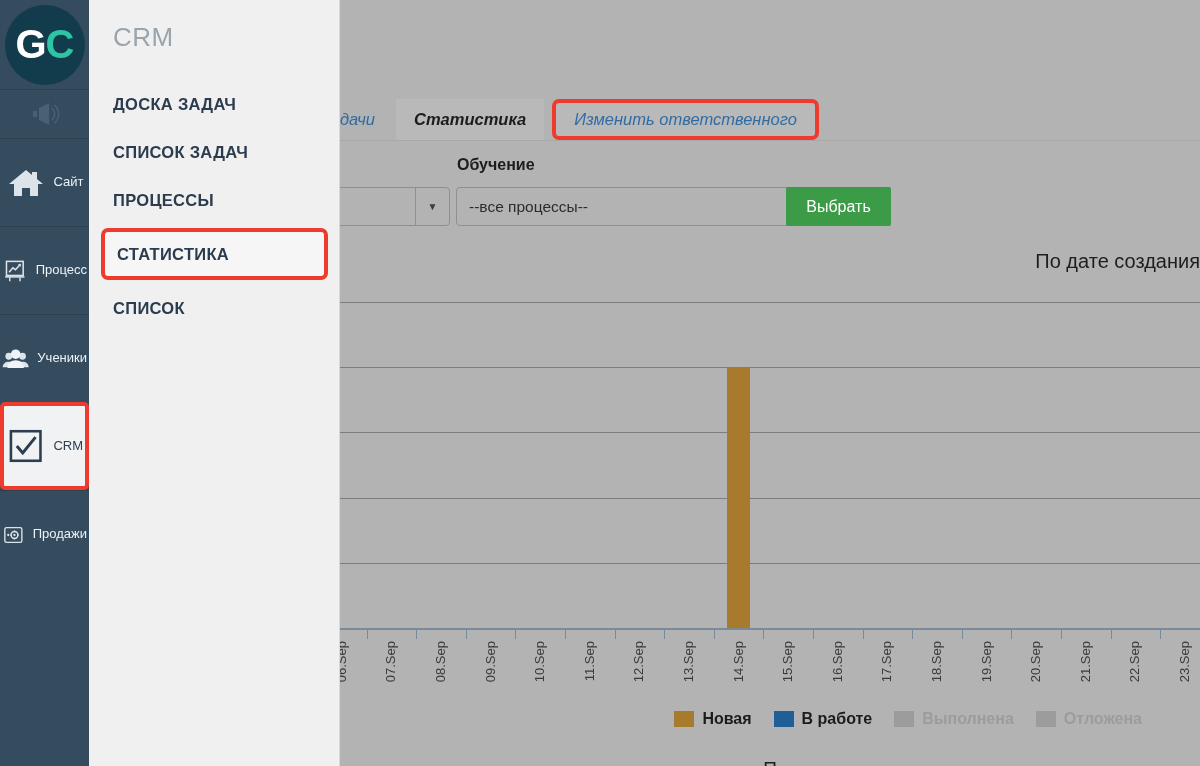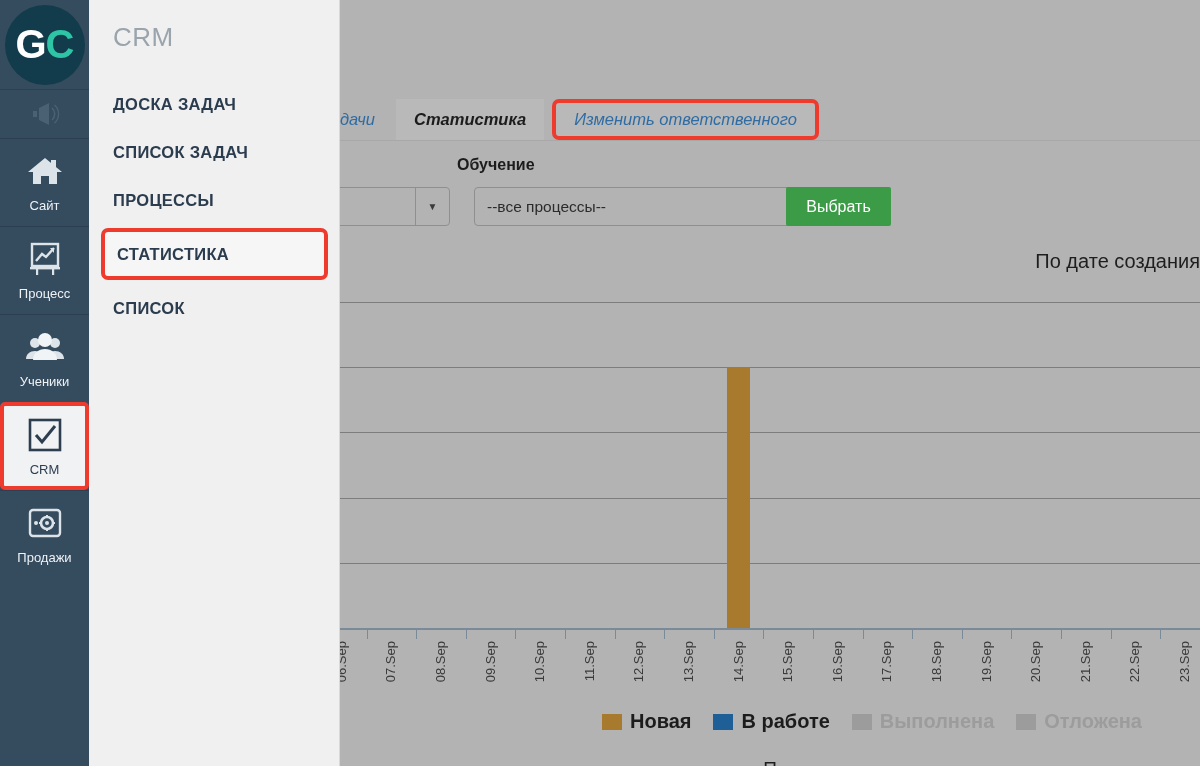--- a/index.html
+++ b/index.html
@@ -30,21 +30,21 @@
     font-size: 40px; font-weight: bold; letter-spacing: -1px;
     font-family: "Liberation Sans", sans-serif;
   }
   .logo-g { color: #ffffff; }
   .logo-c { color: #2ec4a6; }
 
   .rail-item {
     position: relative;
     min-height: 88px;
     border-top: 1px solid #2c4052;
-    display: flex; flex-direction: column;
+    display: flex; flex-direction: row;
     align-items: center; justify-content: center;
     color: #e7ecef; gap: 8px;
     padding: 4px 2px;
   }
   .rail-item.small { min-height: 46px; }
   .rail-label {
     font-size: 13px; color: #eef2f5; line-height: 1.1;
     text-align: center; white-space: nowrap;
   }
   .rail-ico { width: 40px; height: 40px; display: block; }
@@ -184,21 +184,21 @@
     white-space: nowrap;
     text-align: left;
   }
   .legend {
     position: absolute; left: 0; top: 472px; width: 860px;
     display: flex; align-items: center; justify-content: flex-end;
     gap: 22px; padding-right: 58px;
   }
   .legend-item { display: flex; align-items: center; gap: 8px; }
   .legend-swatch { width: 20px; height: 16px; display: block; }
-  .legend-label { font-size: 20px; font-weight: bold; color: #1c1c1c; }
+  .legend-label { font-size: 16px; font-weight: bold; color: #1c1c1c; }
   .legend-item.disabled .legend-label { color: #9c9c9c; }
 
   .bottom-cut {
     position: absolute; left: 0; top: 520px; width: 860px;
     text-align: center; font-size: 19px; color: #1e1e1e;
     height: 12px; overflow: hidden;
   }
 </style>
 </head>
 <body>
@@ -299,21 +299,21 @@
     <div class="tabstrip-underline"></div>
 
     <div class="filters">
       <div class="field-label" style="left:117px; top:8px;">Обучение</div>
 
       <div class="select" style="left:-20px; top:39px; width:130px;">
         <div class="sel-value"></div>
         <div class="sel-arrow">▼</div>
       </div>
 
-      <div class="select" style="left:134px; top:39px; width:380px;text-align:right;">
+      <div class="select" style="left:116px; top:39px; width:380px;text-align:right;">
         <div class="sel-value">--все процессы--</div>
         <div class="sel-arrow">▼</div>
       </div>
 
       <button class="btn-green" style="left:446px; top:39px; width:105px;">Выбрать</button>
     </div>
 
     <div class="chart-wrap">
       <div class="chart-title" style="text-align:right;">По дате создания</div>
 

